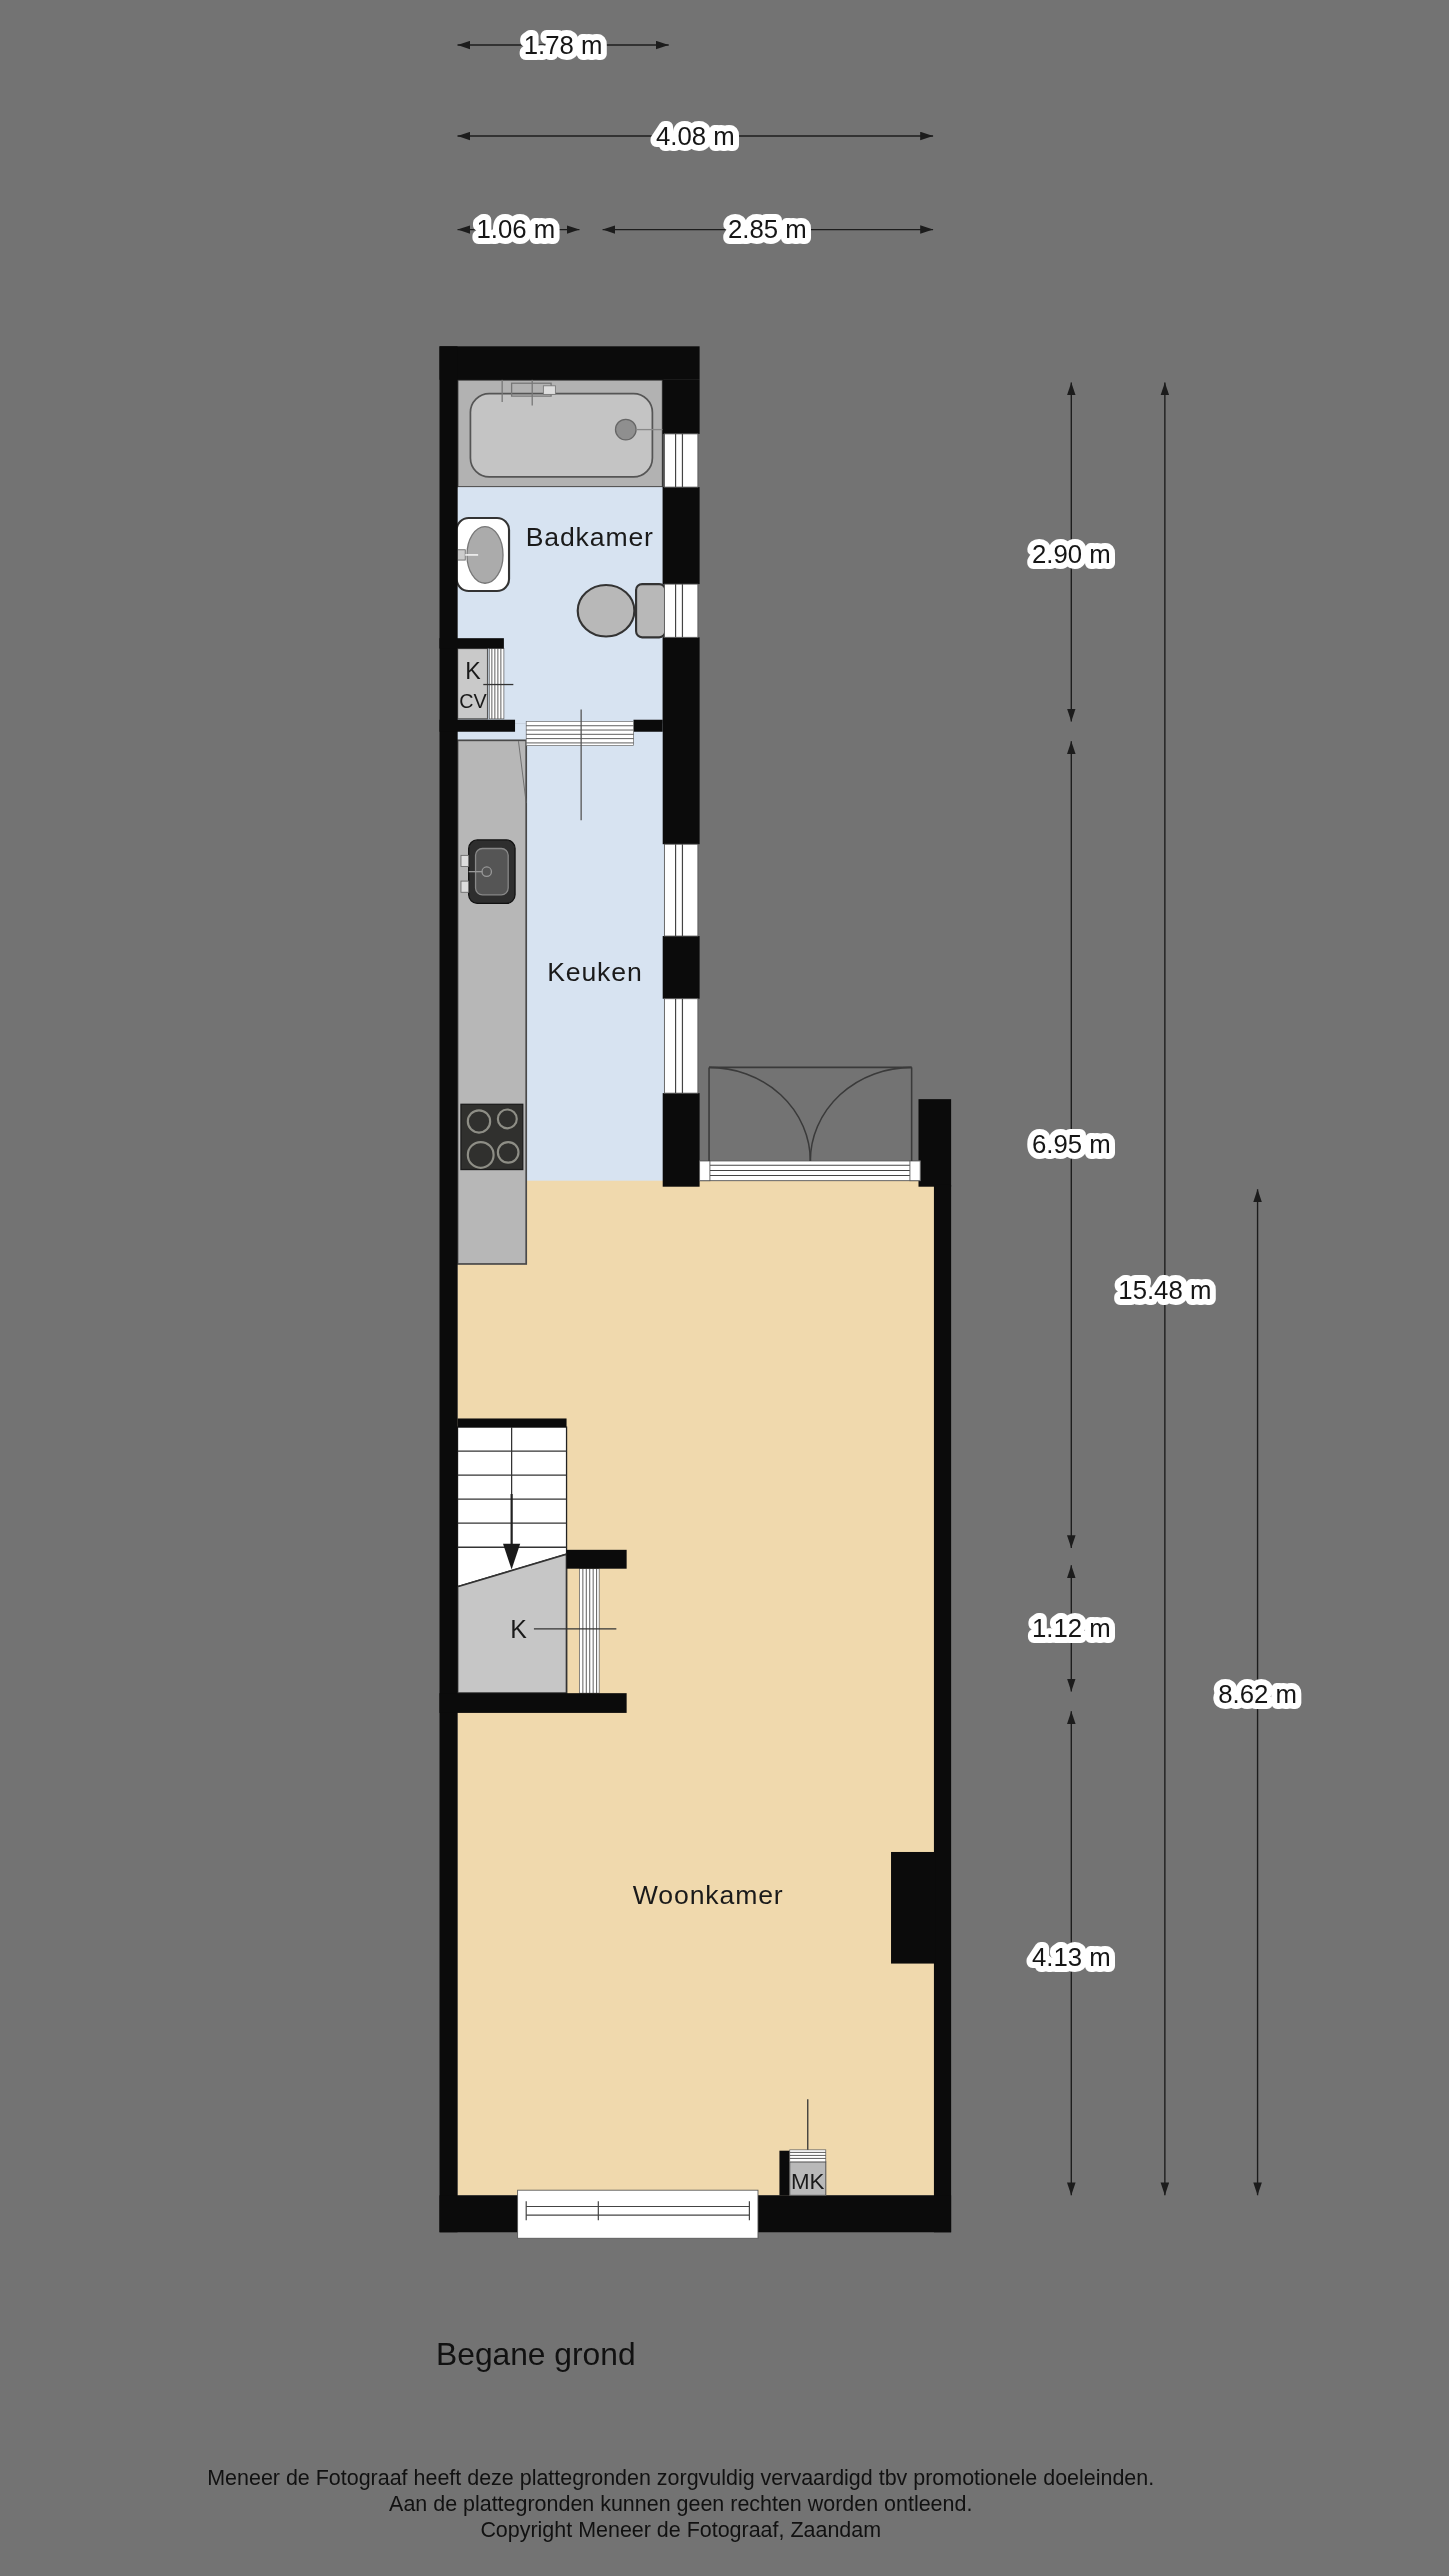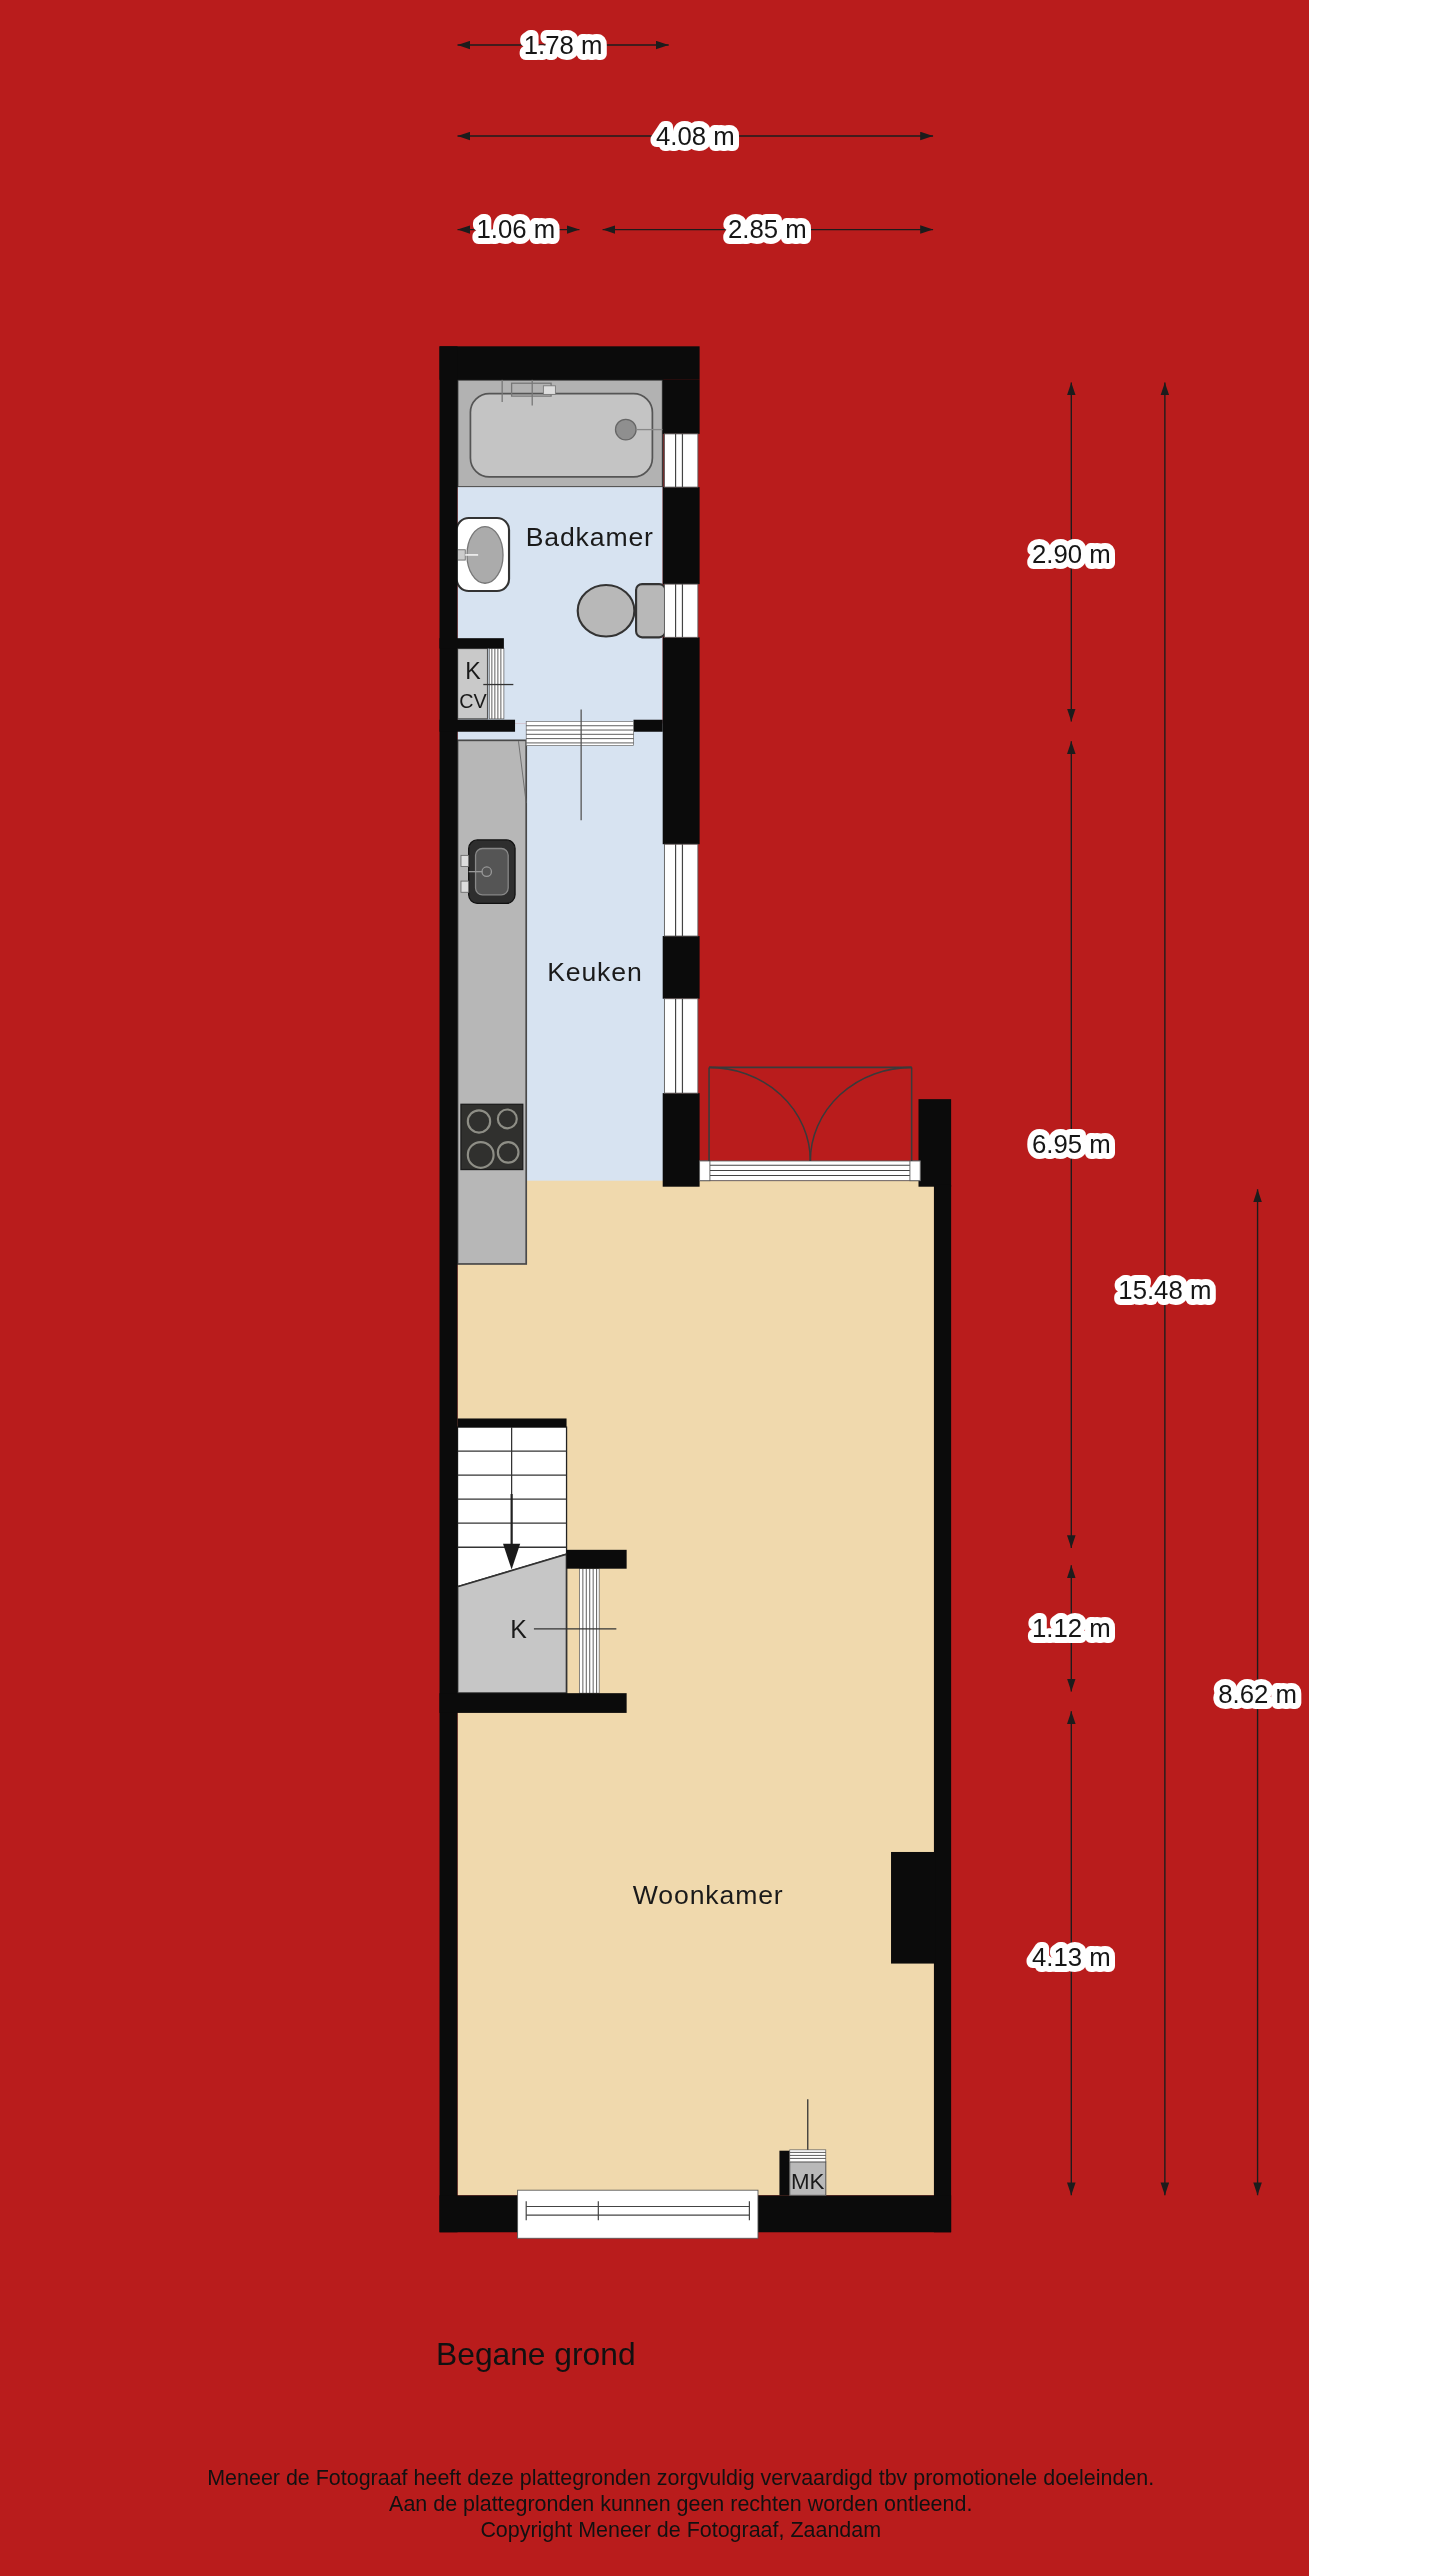--- a/index.html
+++ b/index.html
@@ -3,21 +3,21 @@
 <meta charset="utf-8">
 <style>
   :root{
     --wall:#0b0b0b;
     --floor-wet:#d7e3f1;
     --floor-living:#f0d9ad;
     --fixture:#b7b7b7;
     --line:#1c1c1c;
   }
   html,body{margin:0;padding:0;background:#ffffff;}
-  .page{position:relative;width:1309px;height:2576px;background:#b91c1c;overflow:hidden;
+  .page{position:relative;width:1449px;height:2576px;background:#737373;overflow:hidden;
         font-family:"Liberation Sans", sans-serif;}
   svg{display:block;}
   .dim-line{stroke:var(--line);stroke-width:1.6;}
   .dim-label{font-family:"Liberation Sans",sans-serif;font-size:30px;fill:#161616;
              text-anchor:middle;paint-order:stroke;stroke:#ffffff;stroke-width:14px;
              stroke-linejoin:round;}
   .room-label{font-family:"Liberation Sans",sans-serif;font-size:31px;fill:#1a1a1a;
               text-anchor:middle;letter-spacing:1px;}
   .small-label{font-family:"Liberation Sans",sans-serif;fill:#1a1a1a;text-anchor:middle;}
   .title-label{font-family:"Liberation Sans",sans-serif;font-size:37px;fill:#111111;}

